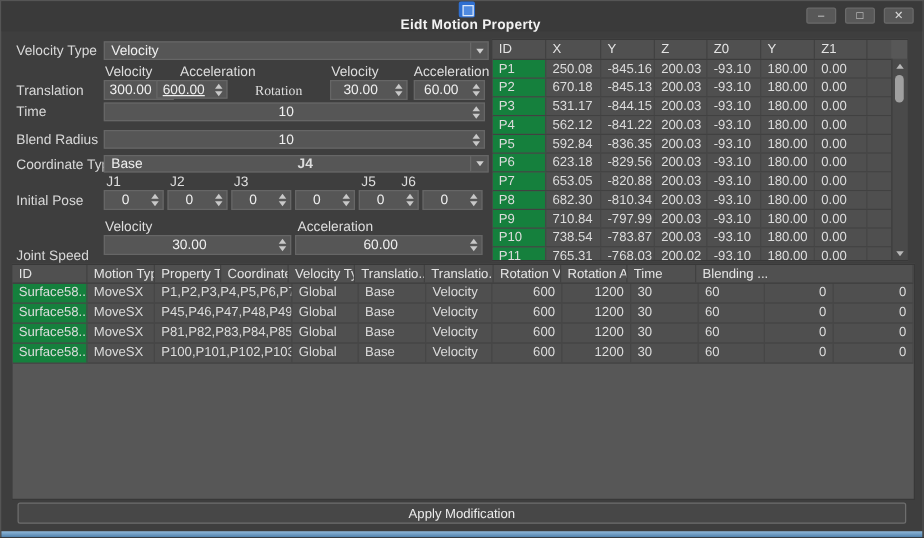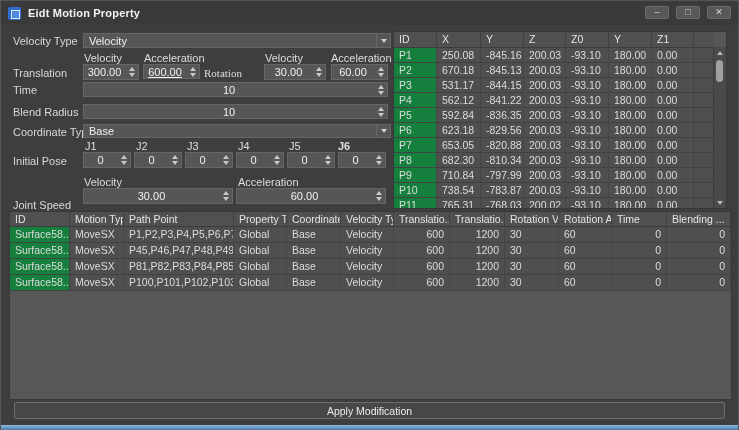--- a/index.html
+++ b/index.html
@@ -3,21 +3,21 @@
 <meta charset="utf-8">
 <style>
   * { margin:0; padding:0; box-sizing:border-box; }
   html,body { background:#2b2b2b; font-family:"Liberation Sans", sans-serif; }
   #window {
     position:relative; width:739px; height:430px; background:#3e3e3e;
     border:1px solid #555; border-bottom:none; overflow:hidden;
     color:#e0e0e0; font-size:11px;
   }
   
-  #titlebar { position:absolute; top:0; left:0; right:0; height:24px; background:#3a3a3a; display:flex; align-items:center; padding-left:7px; }
+  #titlebar { position:absolute; top:0; left:0; right:0; height:24px; background:#3a3a3a; display:flex; align-items:center; padding-left:7px;flex-direction:column; }
   .app-icon { width:13px; height:13px; background:#2f6fd0; border-radius:2px; position:relative; flex:none; }
   .app-icon::after { content:""; position:absolute; left:3px; top:3px; width:7px; height:7px; border:1px solid #dce8f8; background:#4f8ae0; }
   #title-text { margin-left:7px; font-weight:bold; font-size:11px; color:#f2f2f2; letter-spacing:.2px; }
   #win-controls { position:absolute; right:7px; top:5px; display:flex; gap:7px; }
   .win-btn { width:24px; height:13px; background:#585858; border:1px solid #6a6a6a; border-radius:2px;
              color:#d8d8d8; font-size:9px; line-height:11px; text-align:center; cursor:default; }
   
   .field { background:#565656; border:1px solid #666; display:flex; align-items:center; color:#f0f0f0; }
   .combo .val { flex:1; padding:0 5px; overflow:hidden; white-space:nowrap; }
   .combo .arrow { width:14px; align-self:stretch; border-left:1px solid #686868; display:flex; align-items:center; justify-content:center; }
@@ -108,21 +108,21 @@
     <div class="sublbl" style="left:195px; top:38px;font-family:Liberation Serif, serif;">Rotation</div>
     <div class="sublbl" style="left:256px; top:23px;">Velocity</div>
     <div class="sublbl" style="left:322px; top:23px;">Acceleration</div>
     <div class="field spin abs" style="left:74px; top:35px; width:56px; height:16px;">
       <span class="val">300.00</span>
       <span class="btns">
           <i class="u"></i>
           <i class="d"></i>
         </span>
     </div>
-    <div class="field spin abs" style="left:134px; top:35px; width:57px; height:15px;text-decoration:underline;">
+    <div class="field spin abs" style="left:116px; top:35px; width:57px; height:15px;text-decoration:underline;">
       <span class="val">600.00</span>
       <span class="btns">
           <i class="u"></i>
           <i class="d"></i>
         </span>
     </div>
     <div class="field spin abs" style="left:255px; top:35px; width:62px; height:16px;">
       <span class="val">30.00</span>
       <span class="btns">
           <i class="u"></i>
@@ -160,23 +160,23 @@
       <span class="val">Base</span>
       <span class="arrow">
           <span class="tri-dn"></span>
         </span>
     </div>
 
     <div class="lbl" style="top:126px;">Initial Pose</div>
     <div class="sublbl" style="left:76px; top:111px;">J1</div>
     <div class="sublbl" style="left:127px; top:111px;">J2</div>
     <div class="sublbl" style="left:178px; top:111px;">J3</div>
-    <div class="sublbl" style="left:229px; top:111px;">J4</div>
+    <div class="sublbl" style="left:229px; top:96px;font-weight:bold;">J4</div>
     <div class="sublbl" style="left:280px; top:111px;">J5</div>
-    <div class="sublbl" style="left:329px; top:111px;font-weight:bold;">J6</div>
+    <div class="sublbl" style="left:312px; top:111px;">J6</div>
     <div class="field spin abs" style="left:74px; top:123px; width:48px; height:16px;">
       <span class="val">0</span>
       <span class="btns">
           <i class="u"></i>
           <i class="d"></i>
         </span>
     </div>
     <div class="field spin abs" style="left:125px; top:123px; width:48px; height:16px;">
       <span class="val">0</span>
       <span class="btns">
@@ -354,21 +354,20 @@
           </div>
       </div>
     </div>
   </div>
 
   <div id="motion-panel">
     <div id="motion-table" class="tbl mot" style="height:100%;">
       <div class="thead">
           <div class="th c0">ID</div>
           <div class="th c1">Motion Type</div>
-          <div class="th c2">Path Point</div>
           <div class="th c3">Property T...</div>
           <div class="th c4">Coordinate...</div>
           <div class="th c5">Velocity Ty...</div>
           <div class="th c6">Translatio...</div>
           <div class="th c7">Translatio...</div>
           <div class="th c8">Rotation V...</div>
           <div class="th c9">Rotation A...</div>
           <div class="th c10">Time</div>
           <div class="th c11">Blending ...</div>
         </div>

